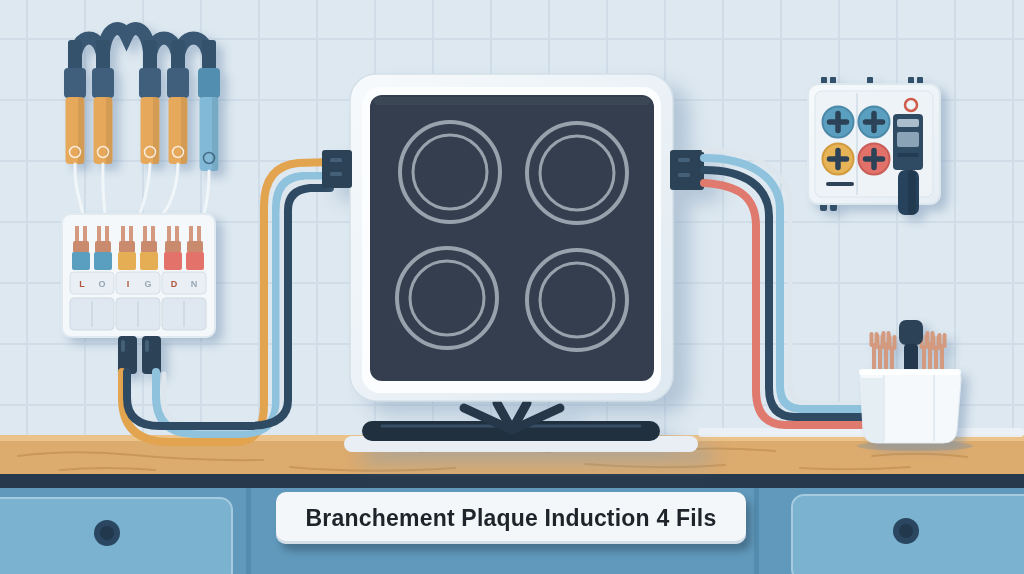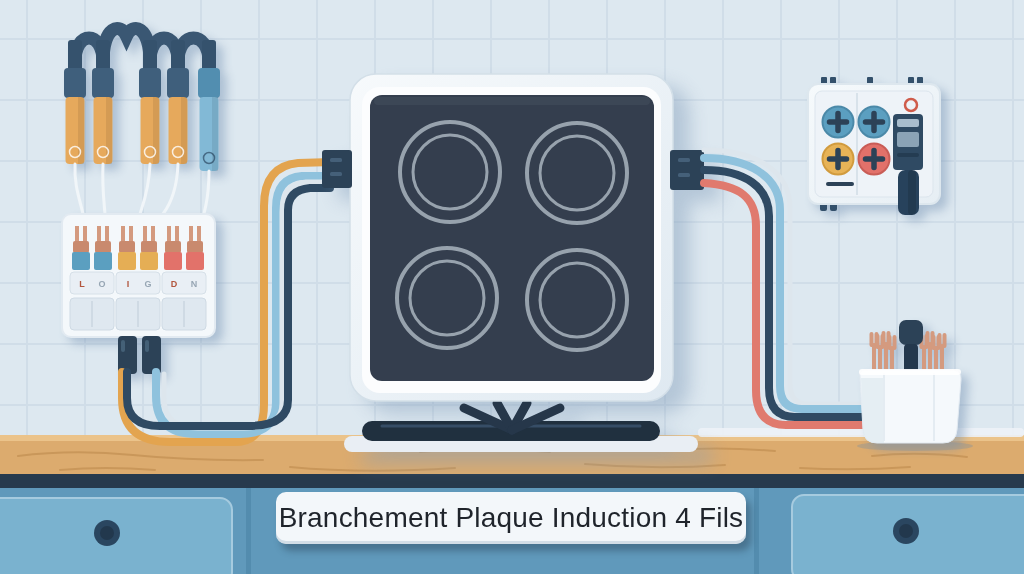--- a/index.html
+++ b/index.html
@@ -8,21 +8,21 @@
   .wall{position:absolute;inset:0;opacity:.55;
     background-image:linear-gradient(var(--grout,#cbd9e4) 2px,transparent 2px),
                      linear-gradient(90deg,var(--grout,#cbd9e4) 2px,transparent 2px);
     background-size:100% 61px,58px 100%;
     background-position:0 38px,26px 0;}
   svg.scene{position:absolute;inset:0;}
   .caption{position:absolute;left:276px;top:492px;width:470px;height:52px;
     background:var(--captionBg,#f3f7fa);border-radius:10px;
     display:flex;align-items:center;justify-content:center;
     box-shadow:5px 7px 7px rgba(30,45,62,.35), inset 0 -3px 0 rgba(190,205,218,.6);}
-  .caption span{font-size:28px;font-weight:400;color:var(--captionText,#1f242b);
+  .caption span{font-size:23px;font-weight:700;color:var(--captionText,#1f242b);
     letter-spacing:.2px;white-space:nowrap;}
   .sh{filter:drop-shadow(7px 6px 5px rgba(115,145,178,.45));}
   .shBig{filter:drop-shadow(16px 12px 9px rgba(130,158,186,.45));}
 </style>
 </head>
 <body>
 
 <div class="stage">
   <div class="wall"></div>
 

